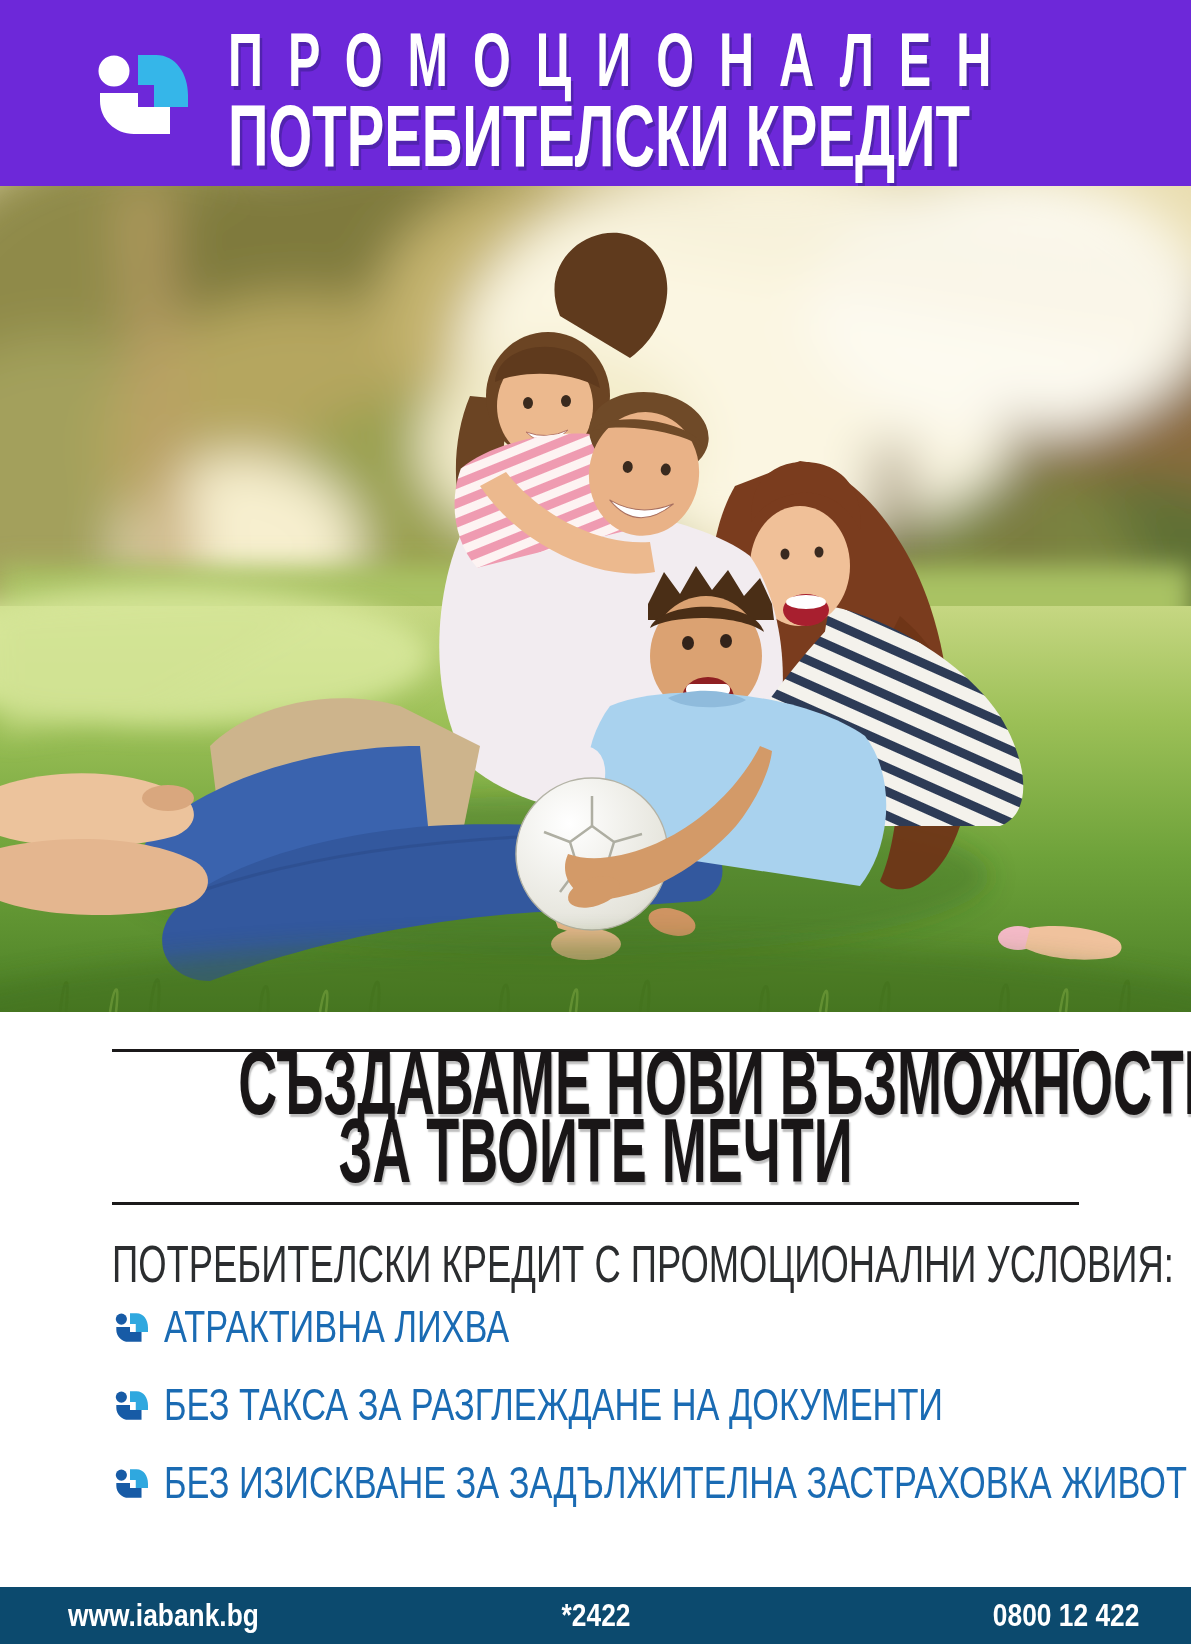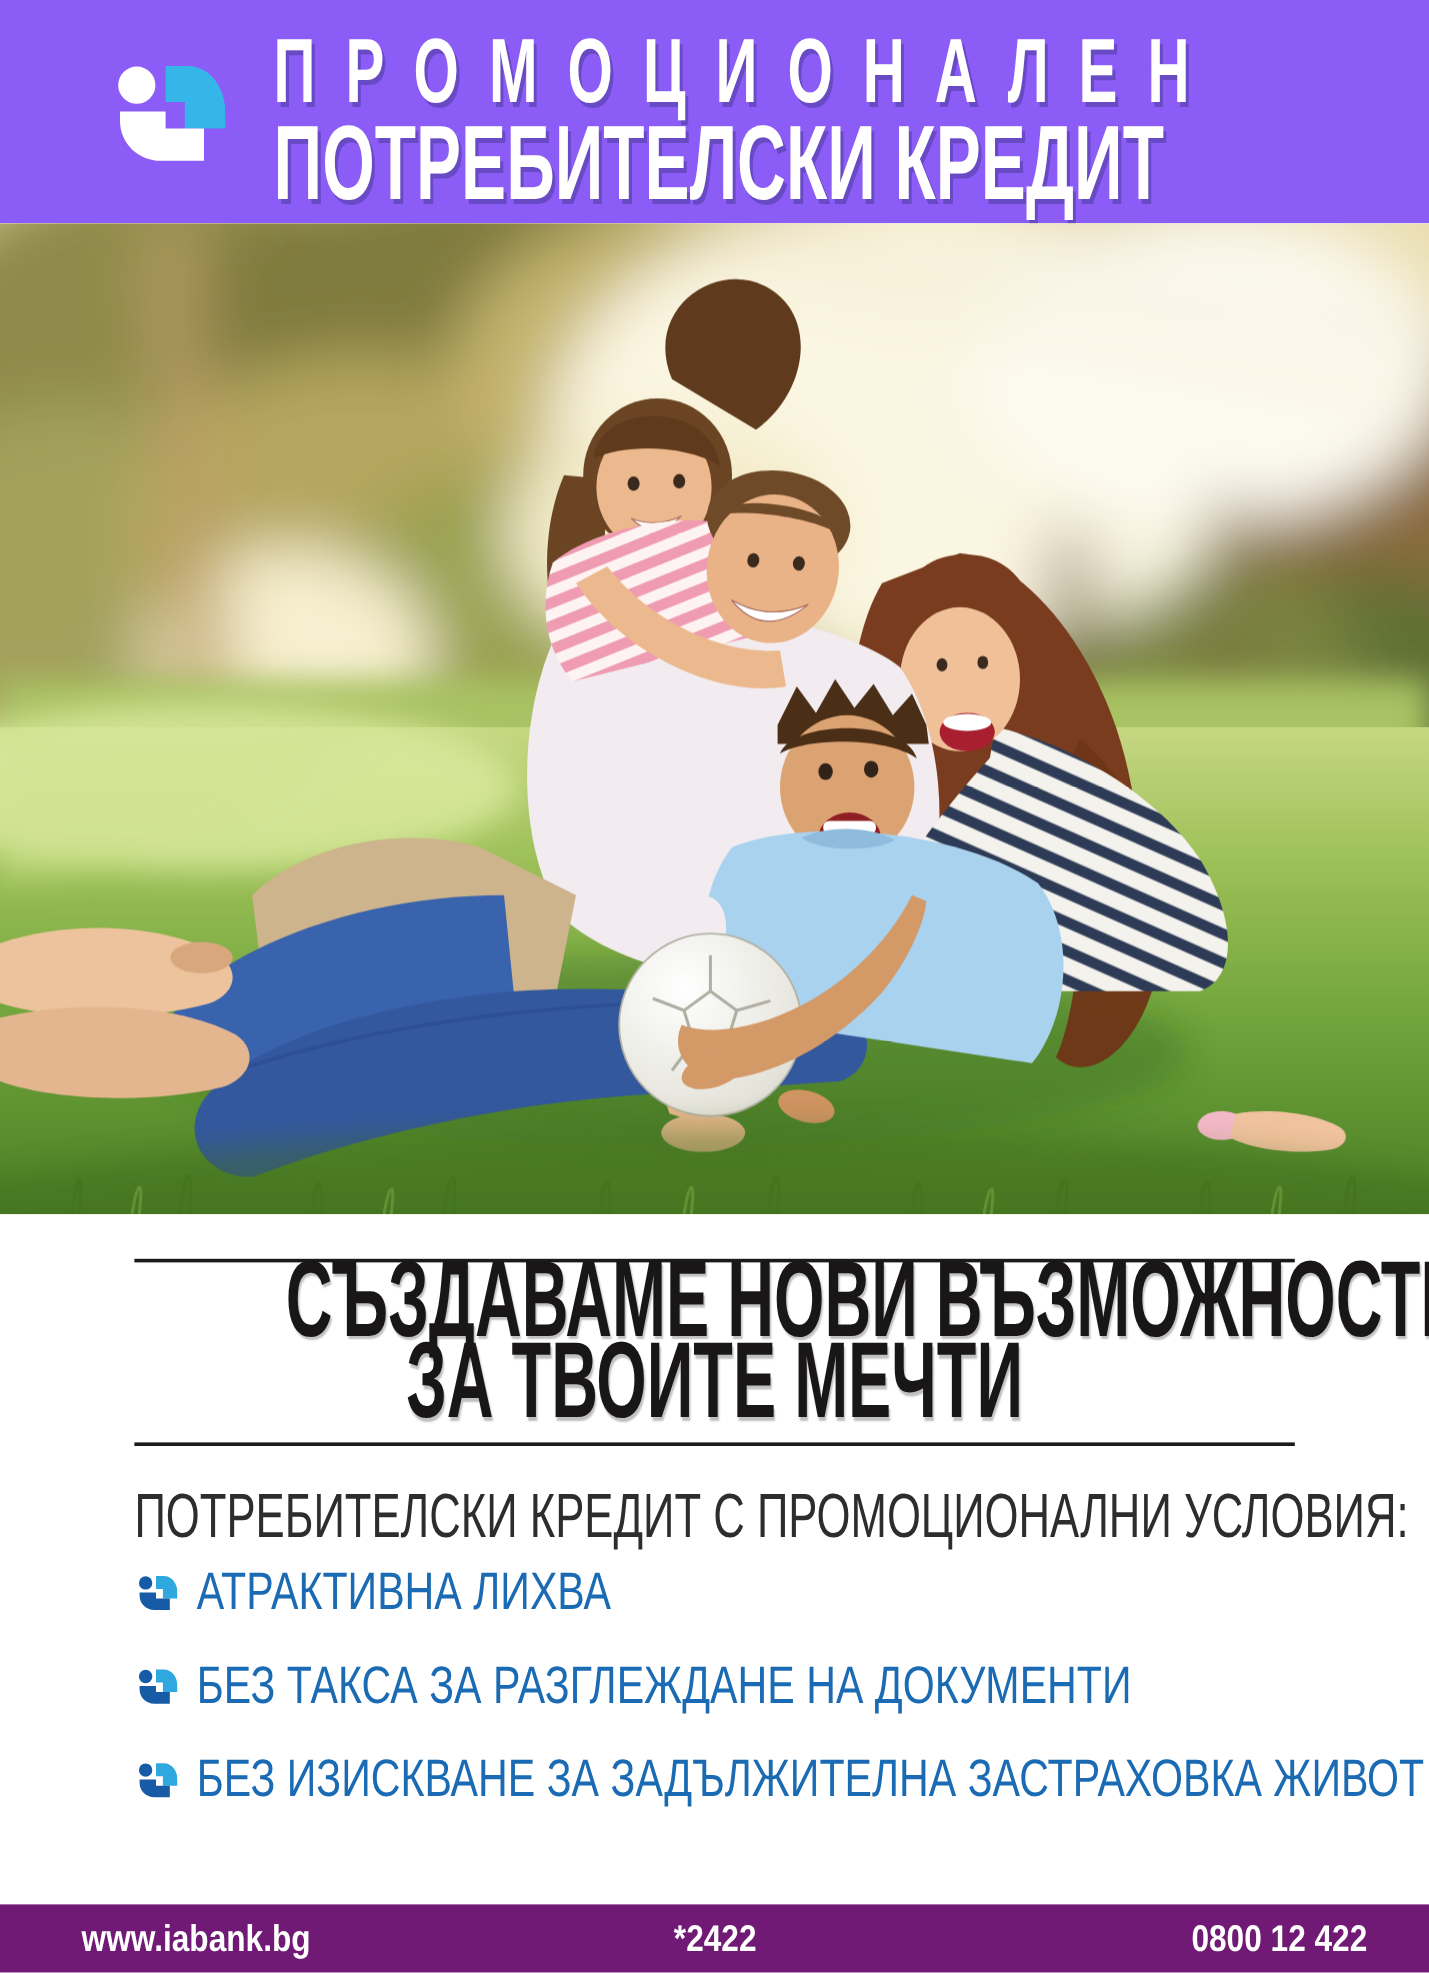--- a/index.html
+++ b/index.html
@@ -3,21 +3,21 @@
 <meta charset="utf-8">
 <style>
   html,body{margin:0;padding:0;background:#ffffff;}
   .poster{
     position:relative;width:1191px;height:1644px;overflow:hidden;
     background:#ffffff;font-family:"Liberation Sans",sans-serif;
   }
   
   .header{
     position:absolute;left:0;top:0;width:1191px;height:186px;
-    background:#8b5cf6;
+    background:#6d28d9;
   }
   .logo{position:absolute;left:88px;top:40px;width:100px;height:106px;}
   .titles{position:absolute;left:228px;top:0;transform:scaleX(0.64);transform-origin:0 0;white-space:nowrap;}
   .title-line1{
     position:absolute;left:0;top:22px;color:#ffffff;font-weight:bold;
     font-size:76px;letter-spacing:39px;line-height:1;
     text-shadow:4px 4px 0 rgba(0,20,50,.25);
   }
   .title-line2{
     position:absolute;left:0;top:92px;color:#ffffff;font-weight:bold;
@@ -45,21 +45,21 @@
   
   .benefits{position:absolute;left:112px;top:1306px;margin:0;padding:0;list-style:none;}
   .benefit{display:flex;align-items:center;height:42px;margin-bottom:36px;}
   .benefit-icon{width:36px;height:38px;flex:0 0 36px;margin-right:16px;}
   .benefit-label{
     color:#1a6bb3;font-size:44px;font-weight:400;line-height:1;white-space:nowrap;
     transform:scaleX(0.78);transform-origin:0 50%;display:inline-block;
   }
   
   .footer{
-    position:absolute;left:0;top:1587px;width:1191px;height:57px;background:#701a75;color:#fff;
+    position:absolute;left:0;top:1587px;width:1191px;height:57px;background:#0c4a6e;color:#fff;
   }
   .footer span{position:absolute;top:50%;font-size:31px;font-weight:bold;white-space:nowrap;}
   .footer-site{left:68px;transform:translateY(-50%) scaleX(0.85);transform-origin:0 50%;}
   .footer-ussd{left:50%;transform:translate(-50%,-50%) scaleX(0.85);}
   .footer-phone{right:52px;transform:translateY(-50%) scaleX(0.85);transform-origin:100% 50%;}
 </style>
 </head>
 <body>
 
 <div class="poster">

